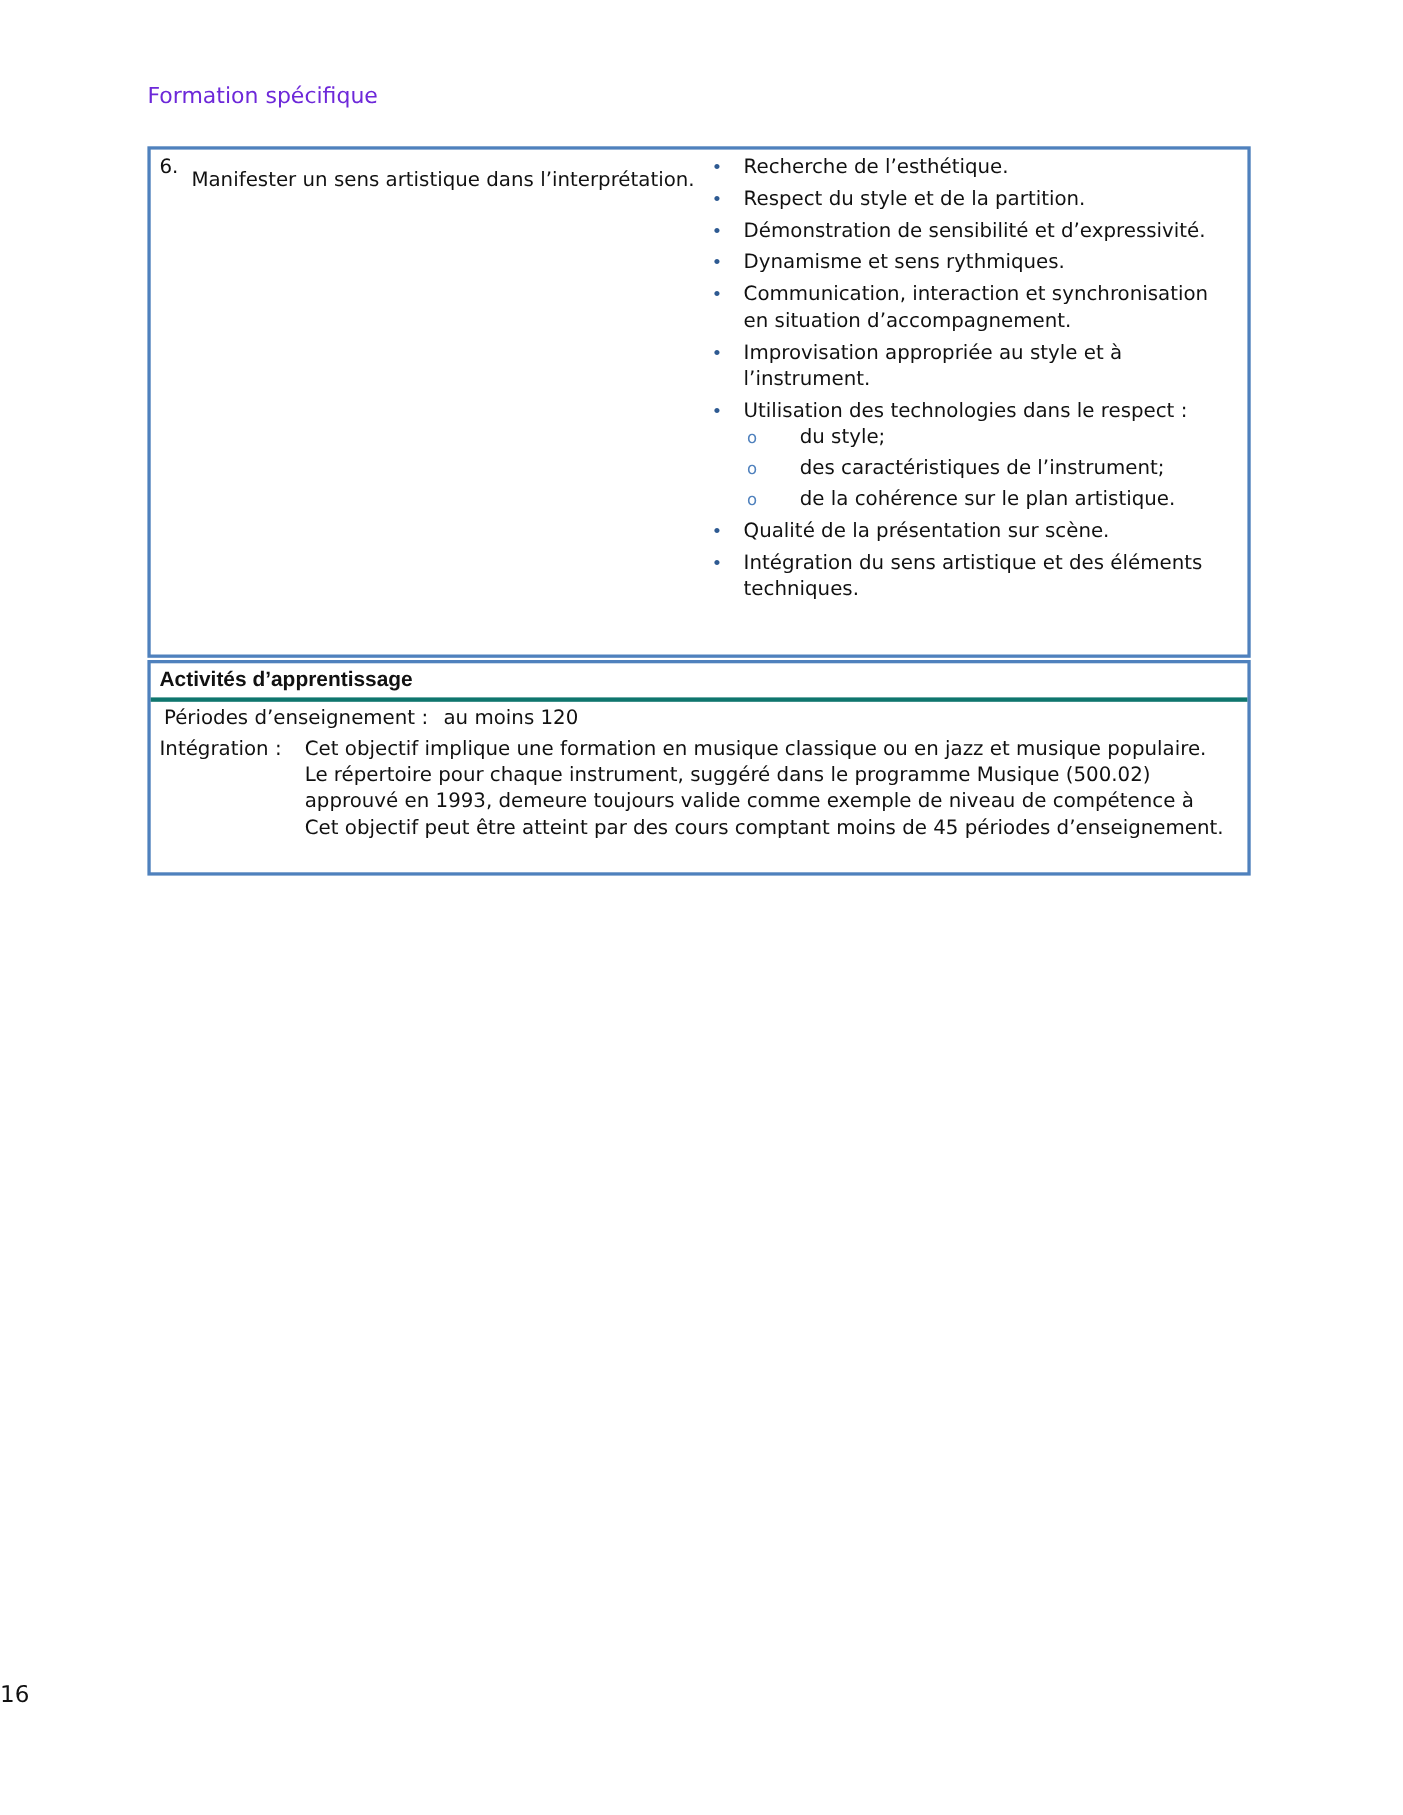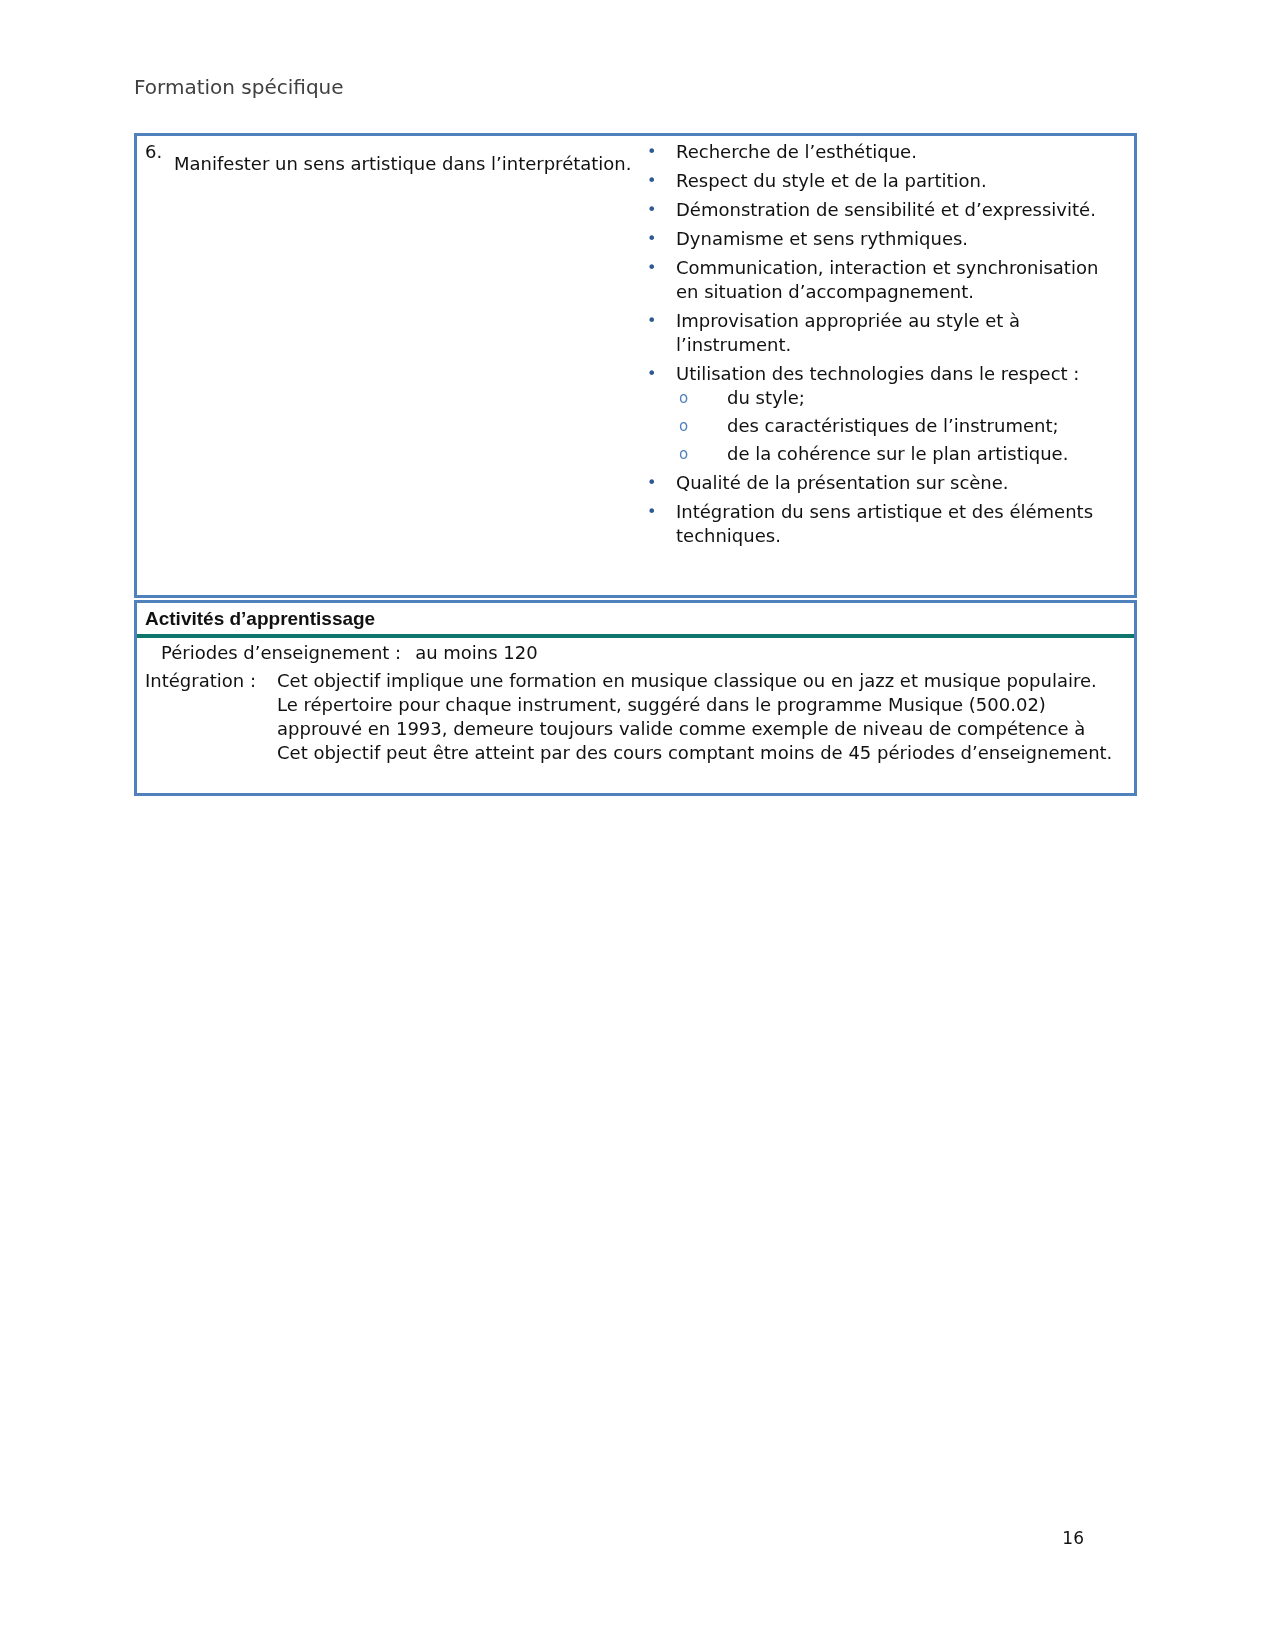--- a/index.html
+++ b/index.html
@@ -1,41 +1,41 @@
 <!DOCTYPE html>
 <html><head>
 <meta charset="utf-8">
 <style>
   html, body { margin: 0; padding: 0; background: #ffffff; }
   body { width: 1275px; height: 1650px; position: relative; font-family: "DejaVu Sans", sans-serif; color: #111; }
-  .header { position: absolute; left: 134px; top: 74px; color: #404040; font-size: 20px; line-height: 26px; font-family: "DejaVu Sans", sans-serif; }
+  .header { position: absolute; left: 134px; top: 74px; color: #6d28d9; font-size: 20px; line-height: 26px; font-family: "DejaVu Sans", sans-serif; }
   .box { position: absolute; left: 134px; width: 1003px; border: 3px solid #4f81bd; box-sizing: border-box; }
   .box1 { top: 133px; height: 465px; }
   .box2 { top: 600px; height: 196px; }
   .thead { display: flex; height: 31px; border-bottom: 1px solid #4f81bd; align-items: center; font-family: "Liberation Sans", sans-serif; font-weight: bold; font-size: 19px; }
   .col-left { width: 500px; padding-left: 8px; box-sizing: border-box; }
   .col-right { flex: 1; padding-left: 6px; box-sizing: border-box; }
   .tbody { display: flex; }
   .element { font-size: 18px; line-height: 24px; padding-top: 4px; display: flex; }
   .element .num { width: 29px; }
   .element .txt { flex: 1; margin-top: 12px; }
   .crit-list { list-style: none; margin: 0; padding: 4px 0 0 0; font-size: 18px; }
   .crit-list li { display: flex; line-height: 24px; margin-bottom: 5px; }
   .crit-list li .bullet { width: 29px; padding-left: 4px; color: #2e5a92; font-size: 16px; }
   .crit-list li .text { flex: 1; padding-right: 8px; }
   .sub { list-style: none; margin: 2px 0 0 0; padding: 0; }
   .sub li { margin-bottom: 4px; display: flex; }
   .sub li .obullet { width: 48px; padding-left: 36px; color: #4f81bd; font-size: 15px; box-sizing: content-box; }
   .activities-head { height: 31px; border-bottom: 4px solid #0f766e; display: flex; align-items: center; padding-left: 8px; font-family: "Liberation Sans", sans-serif; font-weight: bold; font-size: 19px; }
-  .periods { padding-left: 24px; font-size: 18px; line-height: 24px; margin-top: 3px; }
+  .periods { padding-left: 12px; font-size: 18px; line-height: 24px; margin-top: 3px; }
   .periods .val { margin-left: 14px; }
   .precisions { display: flex; padding-left: 8px; font-size: 18px; line-height: 24px; margin-top: 4px; }
   .precisions .label { width: 132px; }
   .precisions .lines { flex: 1; }
-  .page-num { position: absolute; top: 1528px; left: 0; width: 1084px; text-align: right; font-size: 17px; }
+  .page-num { position: absolute; top: 1528px; left: 0; width: 1084px; text-align: left; font-size: 21px; }
 </style>
 </head>
 <body>
 
 <div class="header">
   <div>Formation spécifique</div>
 </div>
 
 <div class="box box1">
   <div class="tbody">

